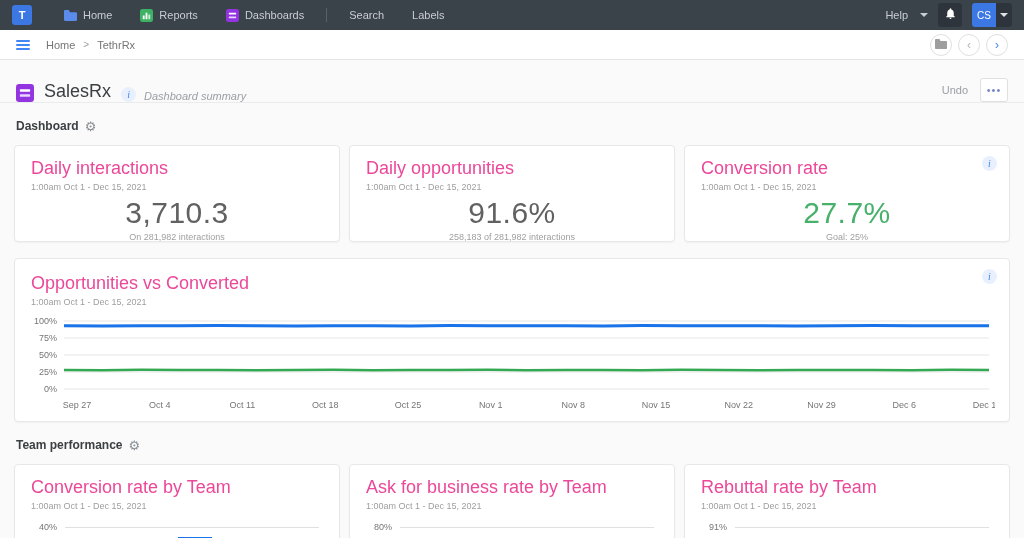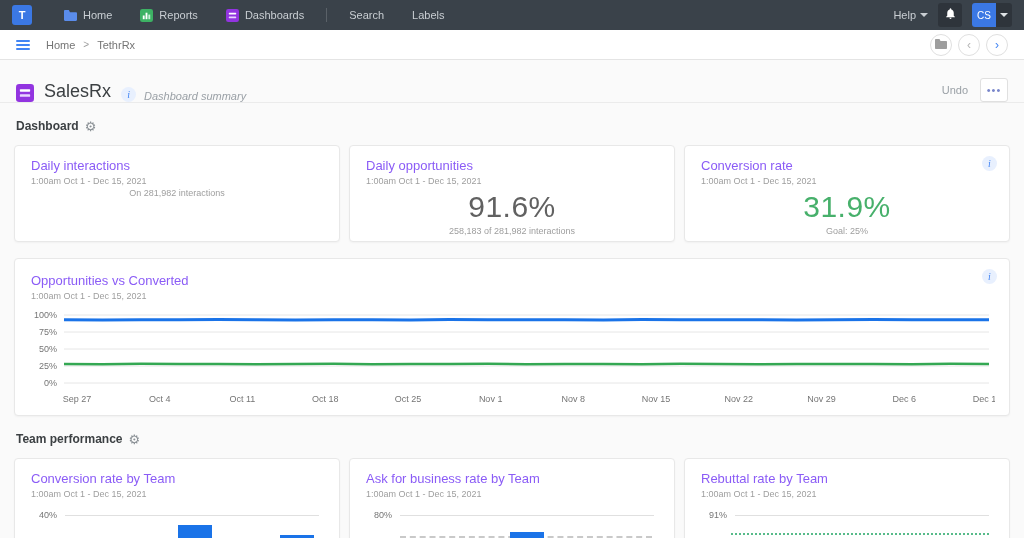--- a/index.html
+++ b/index.html
@@ -7,21 +7,21 @@
   body { font-family:"Liberation Sans", sans-serif; background:#fafafa; color:#3c4043; }
 
   
   .topnav { height:30px; background:#3a424a; display:flex; align-items:center; padding:0 12px; gap:8px; }
   .logo-box { width:20px; height:20px; background:#3b78e4; border-radius:3px; color:#fff;
               font-size:11px; font-weight:bold; display:flex; align-items:center; justify-content:center; margin-right:14px; cursor:pointer; }
   .nav-item { display:flex; align-items:center; gap:6px; color:#c9ced3; font-size:11px; padding:0 10px; height:30px; cursor:pointer; }
   .nav-item svg { display:block; }
   .nav-sep { width:1px; height:14px; background:#5a6168; margin:0 4px; }
   .topnav-right { margin-left:auto; display:flex; align-items:center; gap:10px; }
-  .help { color:#c9ced3; font-size:11px; display:flex; align-items:center; gap:4px; cursor:pointer; }
+  .help { color:#c9ced3; font-size:11px; display:flex; align-items:center; gap:12px; cursor:pointer; }
   .caret { width:0; height:0; border-left:4px solid transparent; border-right:4px solid transparent; border-top:4px solid #c9ced3; }
   .bell-btn { width:24px; height:24px; background:#2e343b; border-radius:3px; display:flex; align-items:center; justify-content:center; cursor:pointer; }
   .avatar-group { display:flex; align-items:center; cursor:pointer;border-radius:12px; }
   .avatar { width:24px; height:24px; background:#3b78e4; border-radius:3px 0 0 3px; color:#fff; font-size:10px;
             display:flex; align-items:center; justify-content:center; }
   .avatar-caret { width:16px; height:24px; background:#2e343b; border-radius:0 3px 3px 0; display:flex; align-items:center; justify-content:center; }
   .avatar-caret .caret { border-top-color:#dfe3e6; }
 
   
   .crumbbar { height:30px; background:#ffffff; border-bottom:1px solid #e4e4e4; display:flex; align-items:center; padding:0 16px; }
@@ -50,21 +50,21 @@
 
   
   .content { padding:0 14px; }
   .section-head { display:flex; align-items:center; gap:6px; margin:16px 2px 12px; }
   .section-head .label { font-size:12px; font-weight:bold; color:#3c4043; }
   .gear { color:#8a9095; font-size:13px; line-height:1; cursor:pointer; }
 
   .cards-row { display:flex; gap:9px; }
   .card { background:#fff; border:1px solid #e8e8e8; border-radius:4px; box-shadow:0 1px 2px rgba(0,0,0,.04); flex:1; }
   .kpi-card { height:97px; padding:12px 16px; position:relative; }
-  .card-title { font-size:13px; color:#8b5cf6; }
+  .card-title { font-size:18px; color:#ec4899; }
   .card-period { font-size:9px; color:#9e9e9e; margin-top:3px; }
   .kpi-value { text-align:center; font-size:30px; font-weight:300; color:#616161; margin-top:4px; letter-spacing:.5px; }
   .kpi-sub { text-align:center; font-size:9px; color:#9e9e9e; margin-top:2px; }
   .card-info { position:absolute; top:10px; right:12px; margin:0; }
 
   .chart-card { margin-top:16px; padding:14px 16px 6px; position:relative; }
   .chart-card svg { display:block; margin-top:6px; }
 
   .team-card { height:120px; padding:12px 16px; overflow:hidden; }
   .mini-chart { position:relative; height:70px; margin-top:10px; }
@@ -192,33 +192,34 @@
 
   <div class="section-head">
     <span class="label">Dashboard</span>
     <span class="gear">⚙</span>
   </div>
 
   <div class="cards-row">
     <div class="card kpi-card">
       <div class="card-title">Daily interactions</div>
       <div class="card-period">1:00am Oct 1 - Dec 15, 2021</div>
+      <div class="kpi-value" style="color: rgb(97, 97, 97);">3,710.3</div>
       <div class="kpi-sub">On 281,982 interactions</div>
     </div>
     <div class="card kpi-card">
       <div class="card-title">Daily opportunities</div>
       <div class="card-period">1:00am Oct 1 - Dec 15, 2021</div>
       <div class="kpi-value" style="color: rgb(97, 97, 97);">91.6%</div>
       <div class="kpi-sub">258,183 of 281,982 interactions</div>
     </div>
     <div class="card kpi-card">
       <div class="card-title">Conversion rate</div>
       <span class="info-chip card-info">i</span>
       <div class="card-period">1:00am Oct 1 - Dec 15, 2021</div>
-      <div class="kpi-value" style="color: rgb(71, 176, 107);">31.9%</div>
+      <div class="kpi-value" style="color: rgb(71, 176, 107);">27.7%</div>
       <div class="kpi-sub">Goal: 25%</div>
     </div>
   </div>
 
   <div class="card chart-card">
     <div class="card-title">Opportunities vs Converted</div>
     <span class="info-chip card-info">i</span>
     <div class="card-period">1:00am Oct 1 - Dec 15, 2021</div>
     <svg id="line-chart" width="964" height="102" viewBox="0 0 964 102">
         <line x1="33" x2="958" y1="8" y2="8" stroke="#e6e6e6" stroke-width="1"></line>

